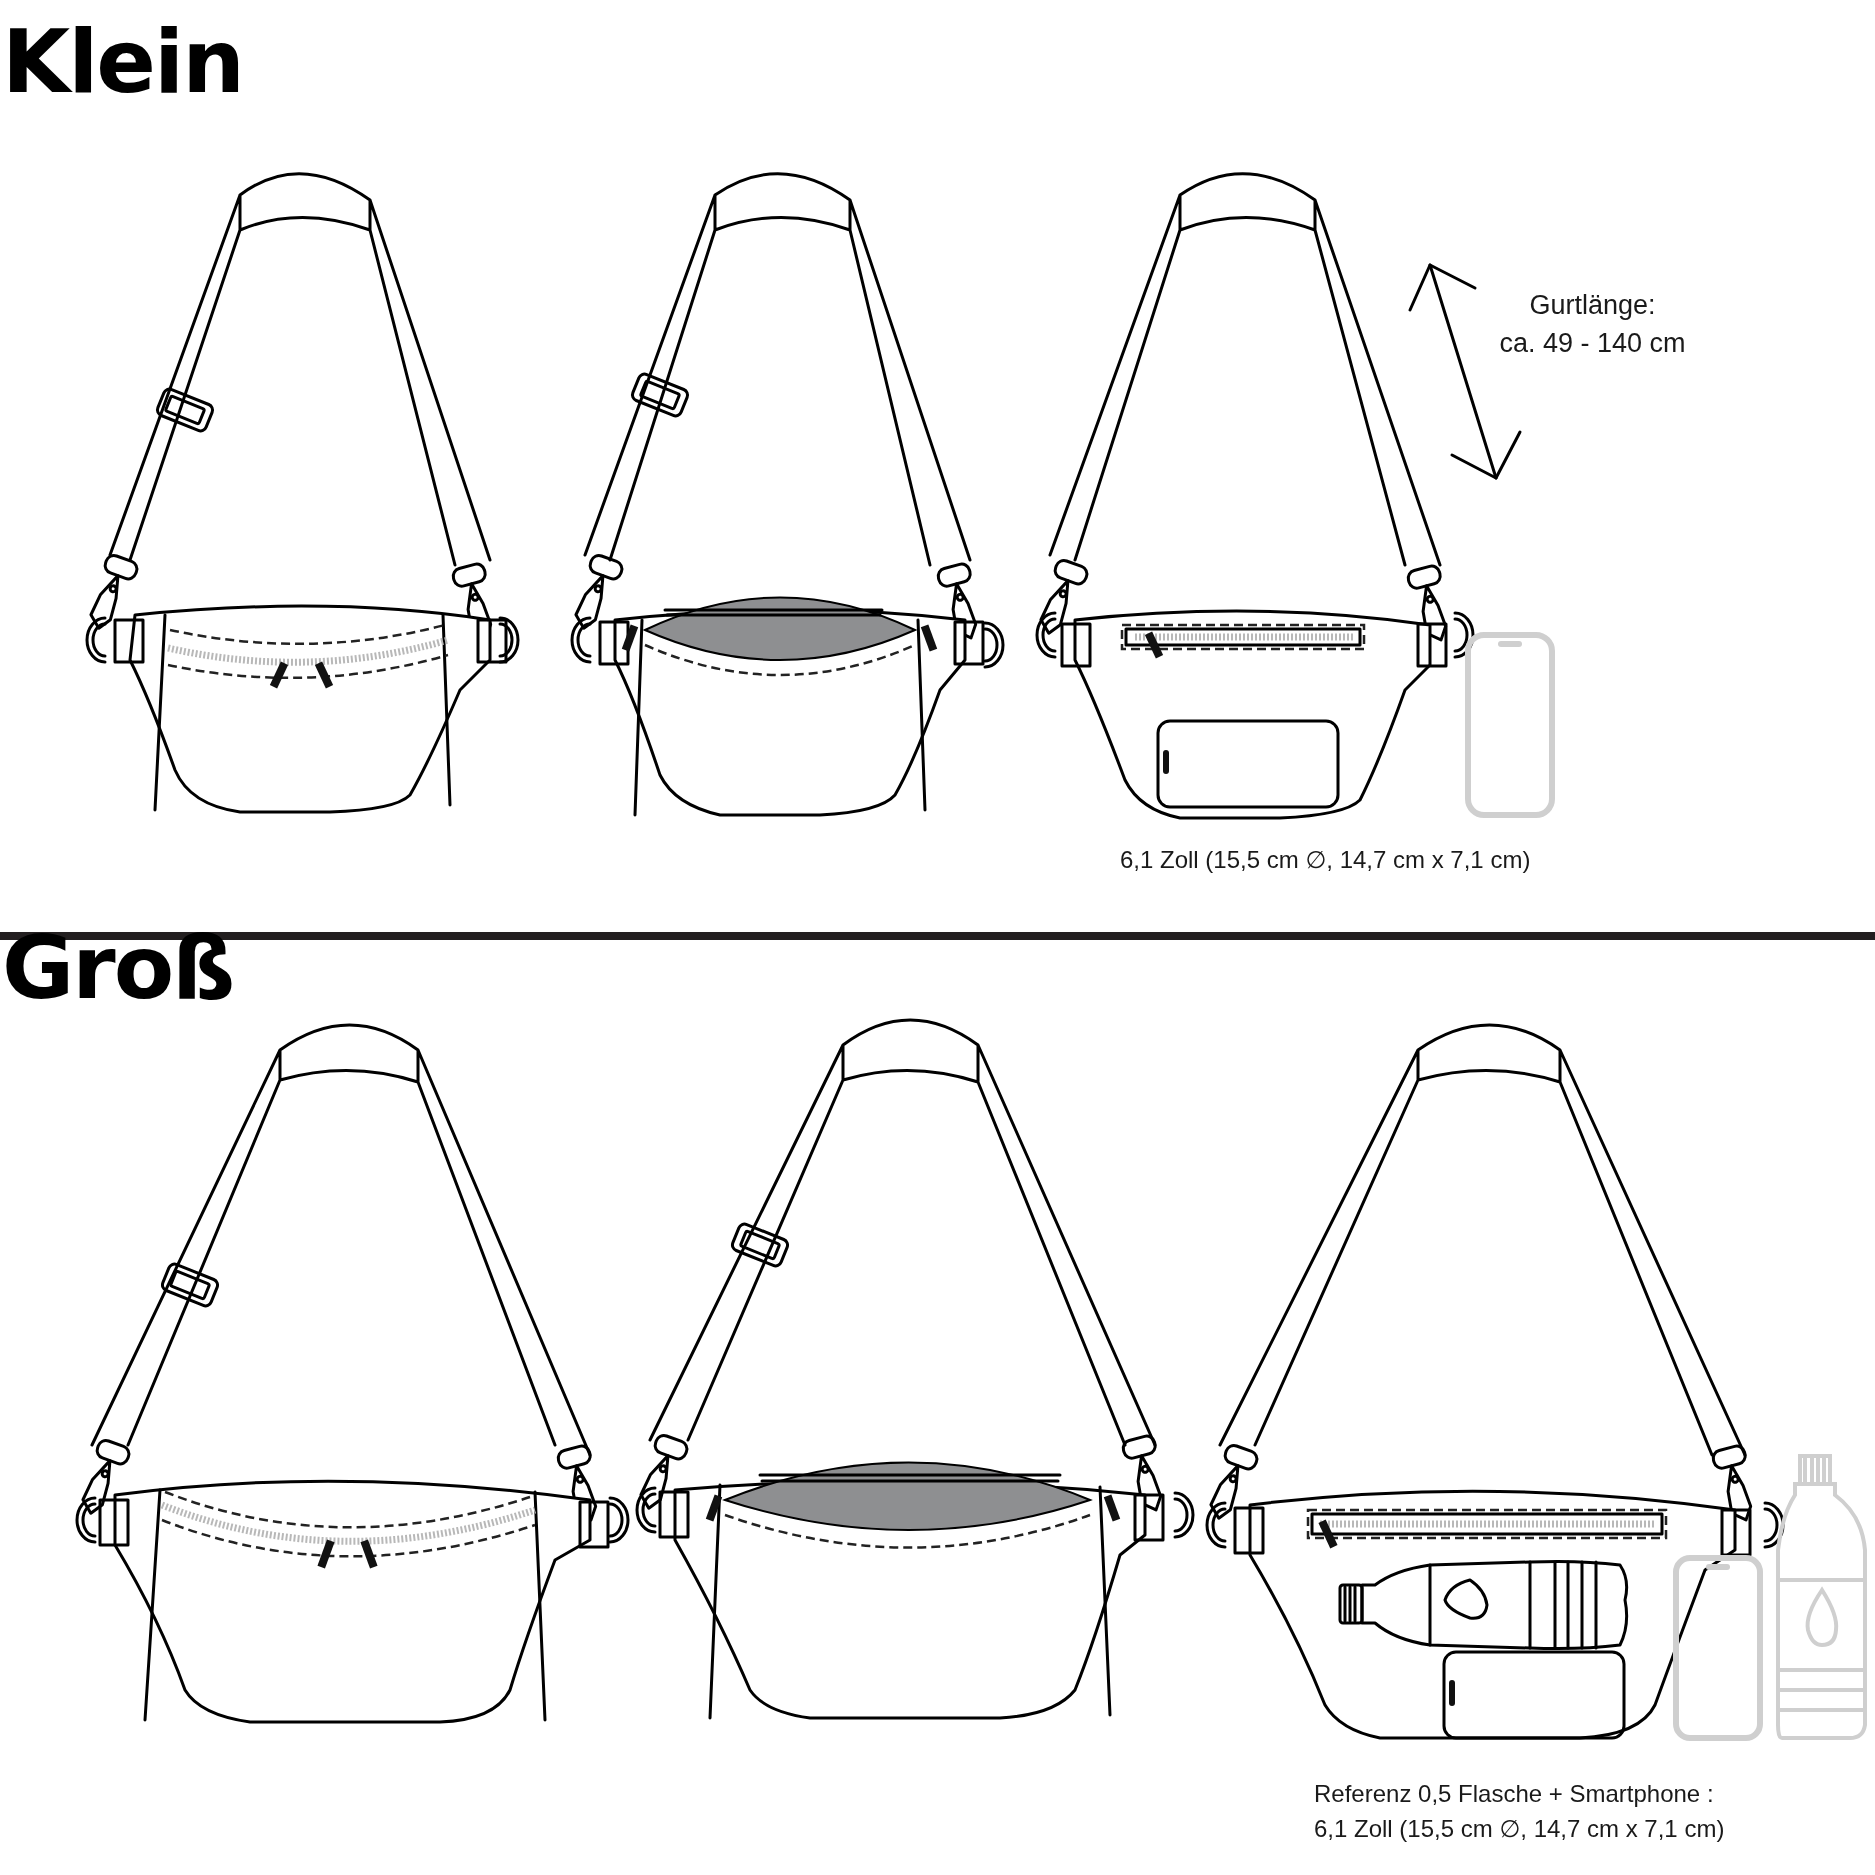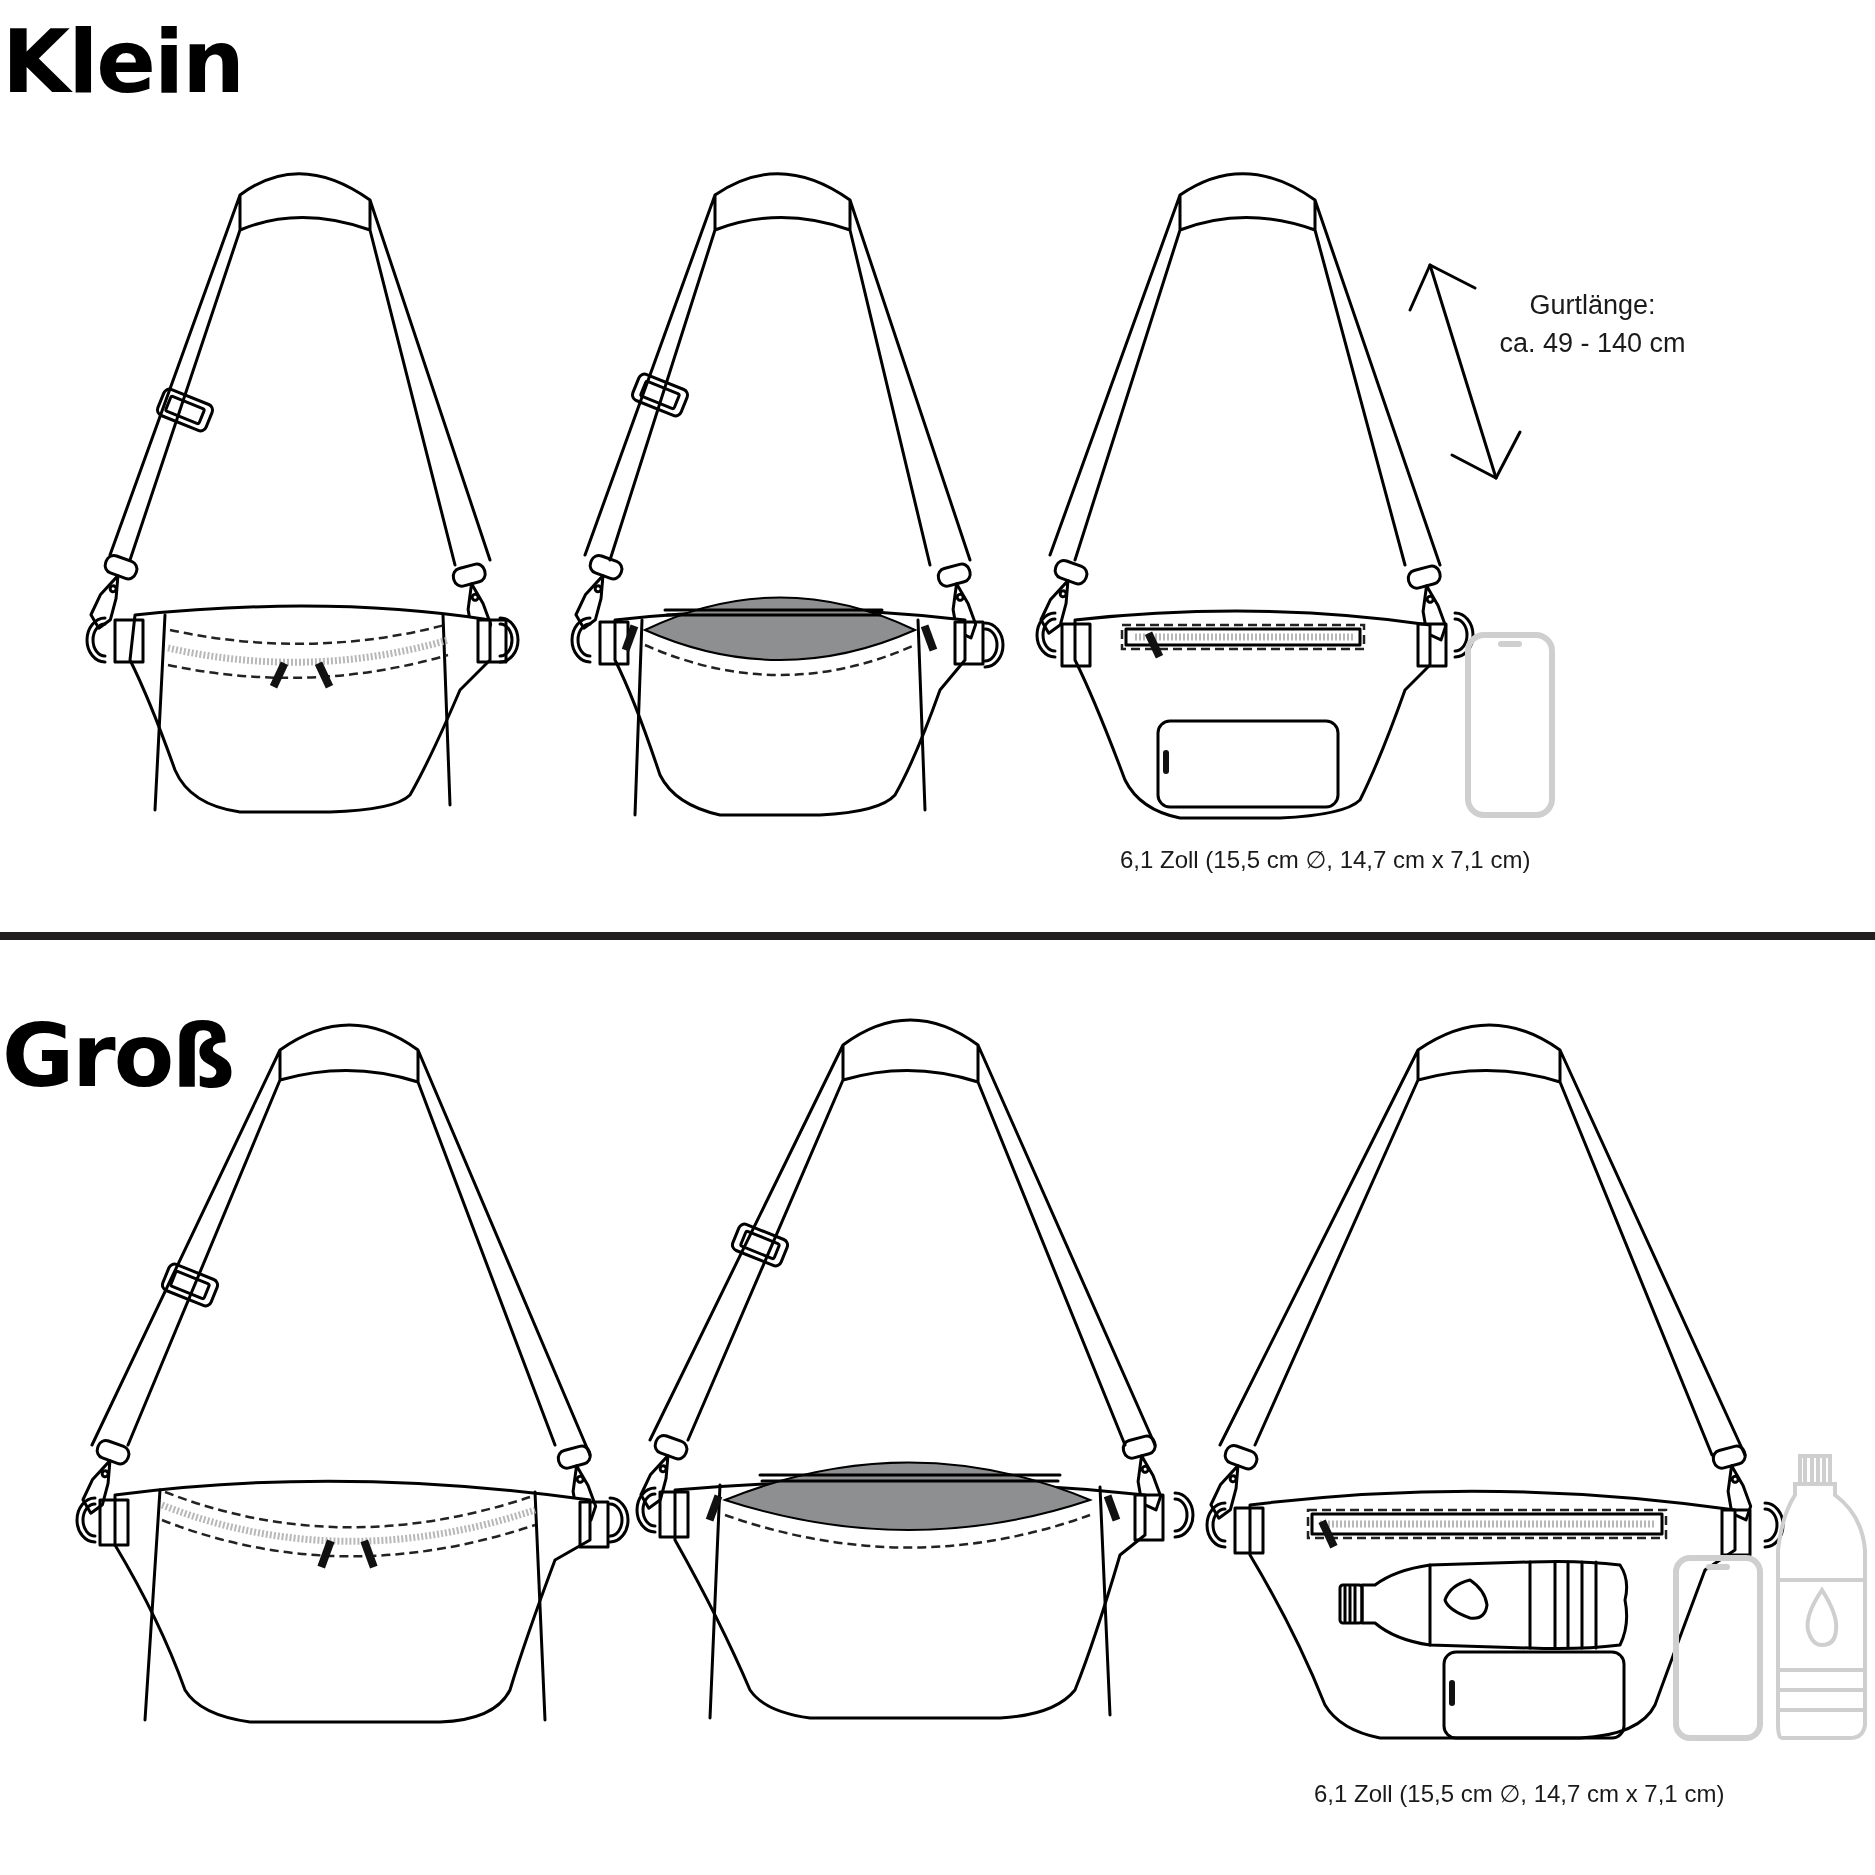--- a/index.html
+++ b/index.html
@@ -1,19 +1,19 @@
 <!DOCTYPE html>
 <html><head>
 <meta charset="utf-8">
 <style>
   html, body { margin: 0; padding: 0; background: #ffffff; }
   body { width: 1875px; height: 1875px; position: relative; overflow: hidden; font-family: "DejaVu Sans", sans-serif; color: #000; }
   .section-title { position: absolute; left: 2px; font-family: "DejaVu Sans", sans-serif; font-weight: bold; font-size: 88px; letter-spacing: -2px; line-height: 1; color: #000; }
   #title-klein { top: 18px; }
-  #title-gross { top: 1012px; left: 2px; }
+  #title-gross { top: 924px; left: 2px; }
   .divider { position: absolute; left: 0; top: 932px; width: 1875px; height: 8px; background: #231f20; }
   .caption { position: absolute; font-family: "Liberation Sans", sans-serif; font-size: 24px; line-height: 35px; color: #1a1a1a; white-space: nowrap; }
   #caption-klein { left: 1120px; top: 842px; }
   #caption-gross { left: 1314px; top: 1776px; }
   #strap-label { position: absolute; left: 1480px; top: 286px; font-family: "Liberation Sans", sans-serif; font-size: 27px; line-height: 38px; text-align: center; color: #1a1a1a; width: 225px; }
   svg.art { position: absolute; left: 0; top: 0; }
   .ln { fill: none; stroke: #000; stroke-width: 3; stroke-linecap: round; stroke-linejoin: round; }
   .bag { fill: #fff; stroke: #000; stroke-width: 3; stroke-linejoin: round; }
   .dash { fill: none; stroke: #222; stroke-width: 2.5; stroke-dasharray: 9 5; }
   .zip { fill: none; stroke: #b8b8b8; stroke-width: 7; stroke-dasharray: 2 2; }
@@ -31,20 +31,21 @@
 
 <div id="strap-label">
   <div>Gurtlänge:</div>
   <div>ca. 49 - 140 cm</div>
 </div>
 
 <div id="caption-klein" class="caption">
   <div>6,1 Zoll (15,5 cm ∅, 14,7 cm x 7,1 cm)</div>
 </div>
 <div id="caption-gross" class="caption">
+  <div>Referenz 0,5 Flasche + Smartphone :</div>
   <div>6,1 Zoll (15,5 cm ∅, 14,7 cm x 7,1 cm)</div>
 </div>
 
 <svg class="art" width="1875" height="1875" viewBox="0 0 1875 1875">
   <defs>
 
     <g id="hook">
       <rect x="-16" y="-12" width="32" height="18" rx="8" class="ln" stroke-width="2.5"></rect>
       <path d="M0 6 L-10 30 L-12 52 L0 62 L8 50 L6 28 Z" class="ln" stroke-width="2.5"></path>
       <circle cx="0" cy="20" r="3" class="ln" stroke-width="2"></circle>

